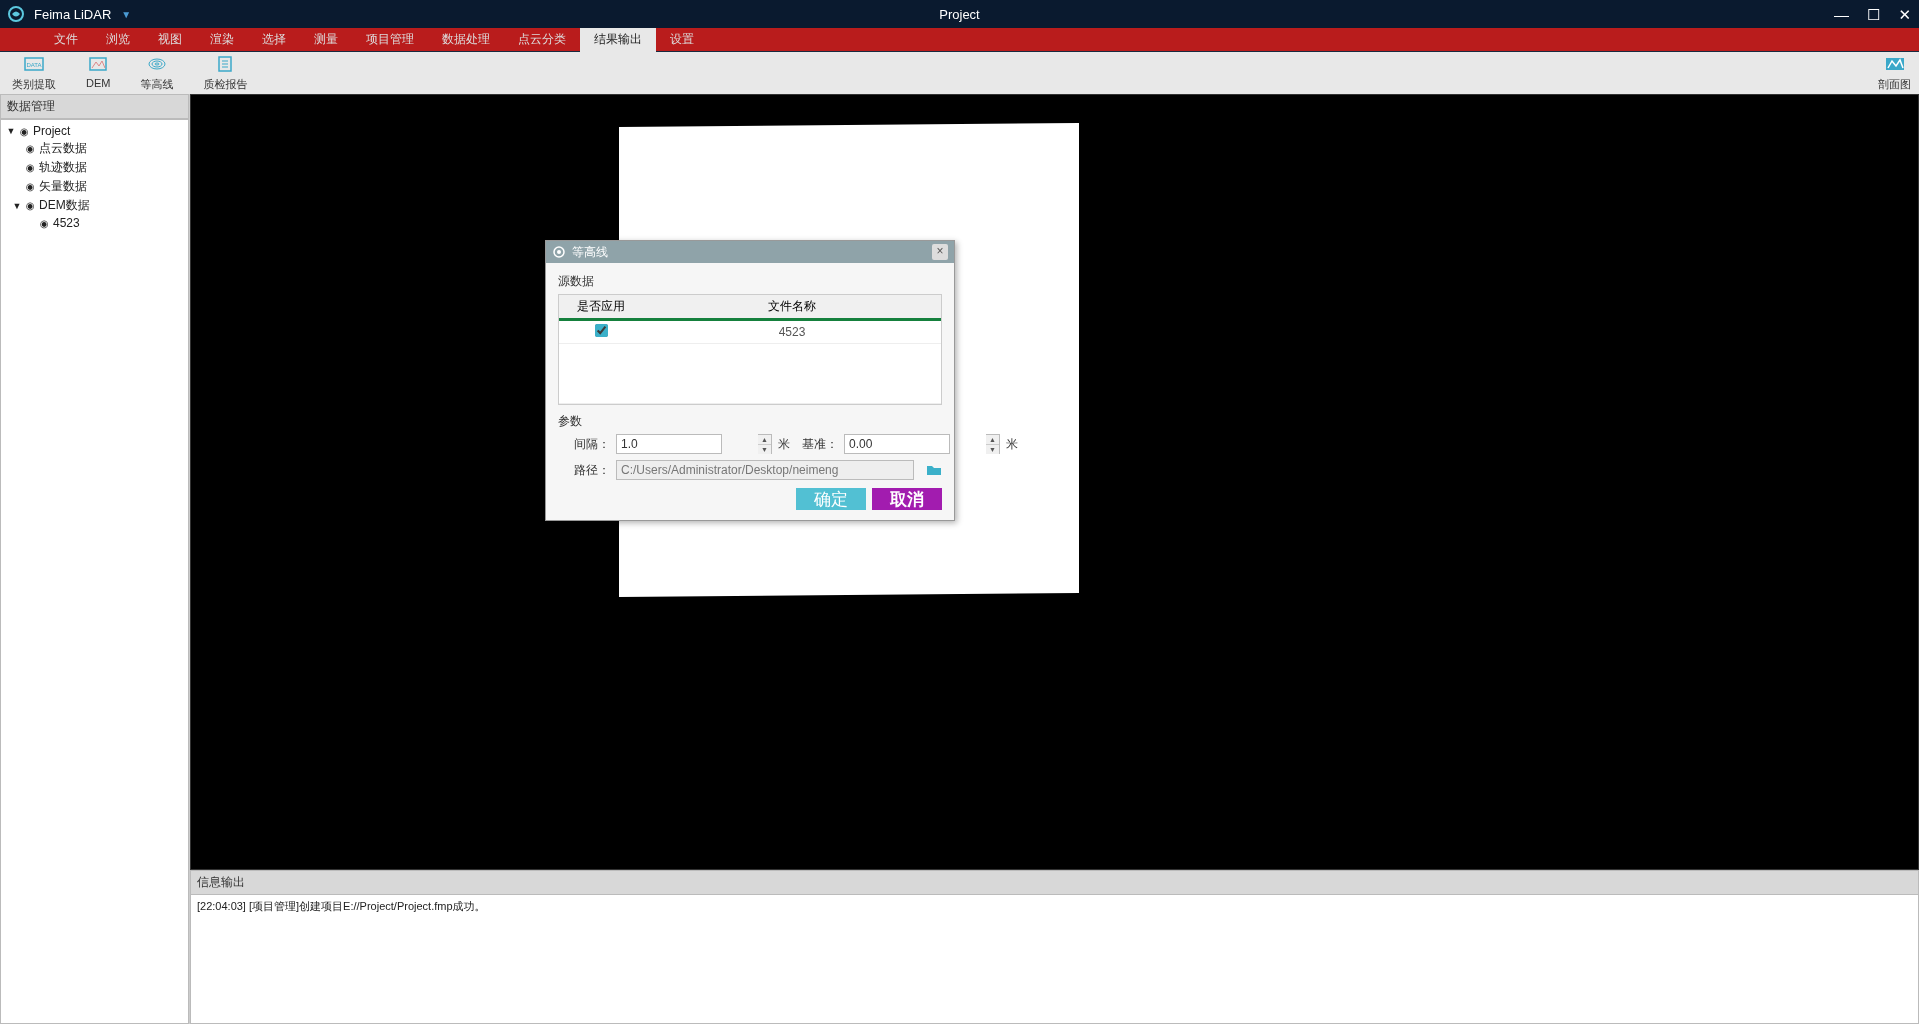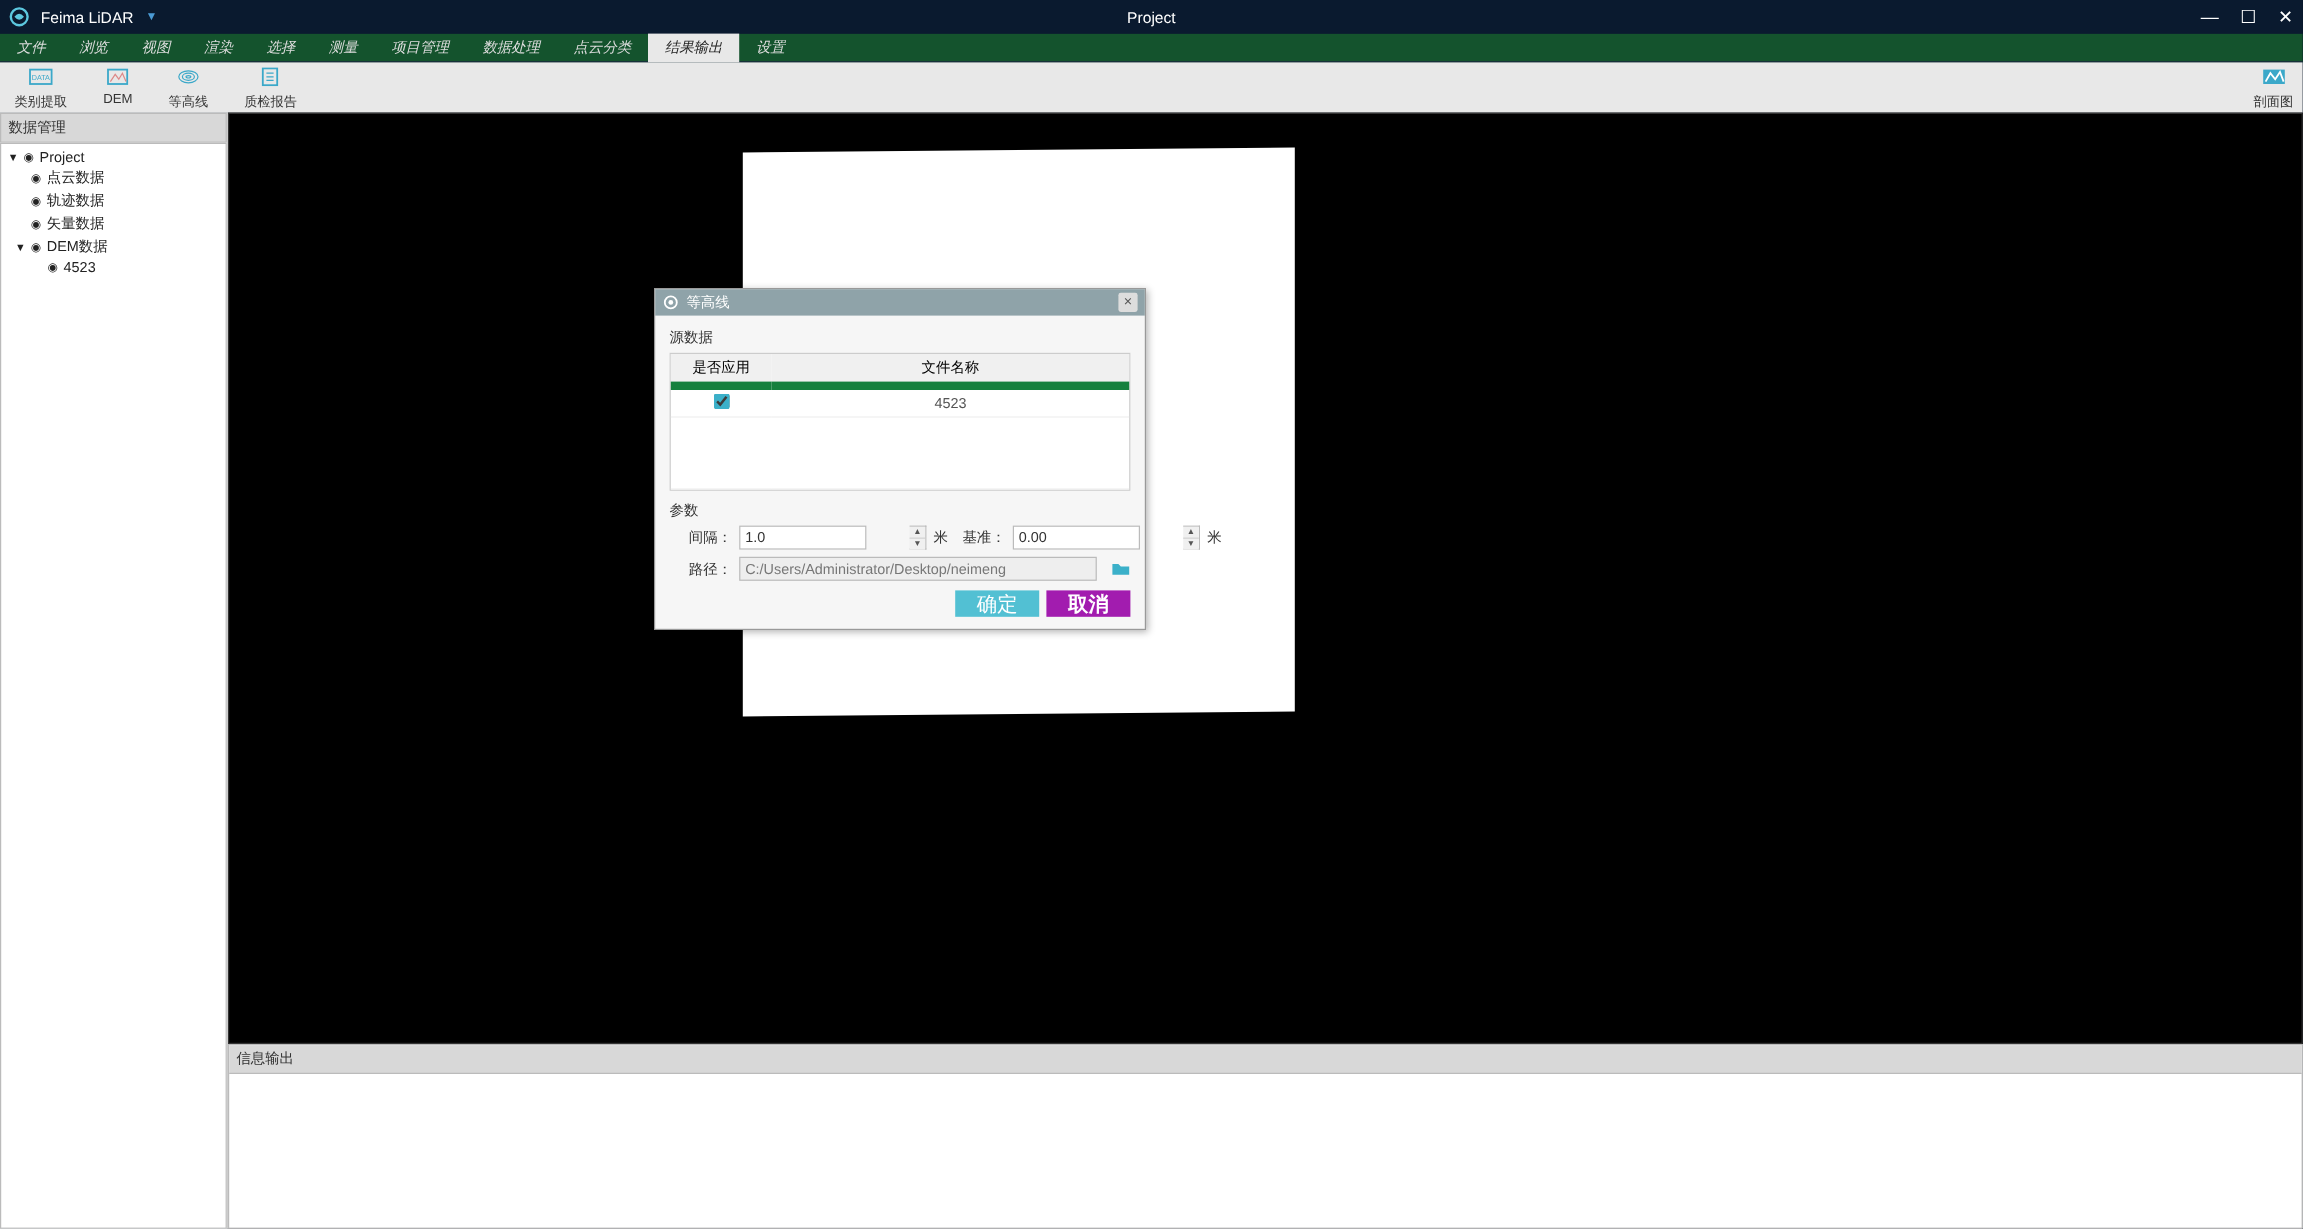--- a/index.html
+++ b/index.html
@@ -8,21 +8,21 @@
 
 .titlebar { height: 28px; background: #0a1a2f; display: flex; align-items: center; color: #fff; font-size: 13px; position: relative; }
 .titlebar .logo { width: 20px; height: 20px; margin-left: 6px; display: flex; align-items: center; justify-content: center; }
 .titlebar .app-name { margin-left: 8px; font-weight: 500; }
 .titlebar .dropdown { margin-left: 10px; color: #4b9bd5; font-size: 10px; }
 .titlebar .center-title { position: absolute; left: 50%; transform: translateX(-50%); }
 .titlebar .win-controls { position: absolute; right: 8px; display: flex; gap: 18px; align-items: center; }
 .titlebar .win-controls span { cursor: pointer; font-size: 15px; line-height: 1; }
 
 
-.menubar { height: 24px; background: #14532d; display: flex; align-items: center; border-bottom: 1px solid #1a2a3f; font-style: italic; }
+.menubar { height: 24px; background: #b91c1c; display: flex; align-items: center; padding-left: 40px; border-bottom: 1px solid #1a2a3f; }
 .menubar .menu-item { color: #ddd; font-size: 12px; padding: 4px 14px; cursor: pointer; }
 .menubar .menu-item.active { background: #e8e8e8; color: #222; }
 
 
 .toolbar { height: 42px; background: #e8e8e8; display: flex; align-items: center; padding-left: 12px; justify-content: space-between; }
 .toolbar-left, .toolbar-right { display: flex; gap: 30px; }
 .toolbar-btn { display: flex; flex-direction: column; align-items: center; cursor: pointer; font-size: 11px; color: #333; gap: 4px; }
 .toolbar-btn .icon { width: 22px; height: 18px; display: flex; align-items: center; justify-content: center; }
 .toolbar-right { margin-right: 8px; }
 
@@ -52,21 +52,21 @@
 
 .dialog { position: absolute; left: 545px; top: 240px; width: 410px; background: #f6f6f6; border: 1px solid #999; box-shadow: 2px 2px 6px rgba(0,0,0,0.3); }
 .dialog-title { height: 22px; background: #8fa3a9; display: flex; align-items: center; padding: 0 6px; color: #fff; font-size: 12px; position: relative; }
 .dialog-title .dlg-logo { width: 14px; height: 14px; margin-right: 6px; }
 .dialog-title .dlg-close { position: absolute; right: 6px; color: #555; background:#ddd; width:16px; height:16px; text-align:center; line-height:15px; font-size:12px; cursor:pointer; border-radius:2px;}
 .dialog-body { padding: 10px 12px 10px 12px; }
 .section-label { font-size: 12px; color: #333; margin-bottom: 4px; }
 
 .data-table { border: 1px solid #ccc; background:#fff; margin-bottom:8px;}
 .data-table table { width: 100%; border-collapse: collapse; font-size: 12px; }
-.data-table th { background: #f0f0f0; border-bottom: 7px solid #15803d; padding: 3px 4px; font-weight: normal; text-align:center; }
+.data-table th { background: #f0f0f0; border-bottom: 3px solid #15803d; padding: 3px 4px; font-weight: normal; text-align:center; }
 .data-table td { padding: 3px 4px; border-bottom: 1px solid #eee; text-align:center; color:#555;}
 .data-table .cb { accent-color: #3bb0c9; }
 .data-table .empty-rows { height: 60px; }
 
 .param-row { display: flex; align-items: center; gap: 6px; font-size: 12px; color: #333; margin-bottom:6px;margin-left:16px;}
 .param-row label { white-space: nowrap; }
 .param-row input[type=text] { border: 1px solid #bbb; height: 20px; padding: 0 4px; font-size: 12px; background:#fff; color:#333;}
 .param-row input[readonly] { background: #eee; color:#777;}
 .spin-wrap{ position:relative; display:flex; align-items:center;gap:36px;}
 .spin-wrap .spin { display:flex; flex-direction:column; border:1px solid #bbb; border-left:none; height:20px; width:14px;}
@@ -207,20 +207,21 @@
       </div>
     </div>
   </div>
 
   <div class="viewport-wrap">
     <div class="viewport">
       <div class="white-region" style="left:428px; top:30px; width:460px; height:470px; transform:skewY(-0.5deg);"></div>
     </div>
     <div class="logpanel">
       <div class="log-header">信息输出</div>
+      <div class="log-body">[22:04:03] [项目管理]创建项目E://Project/Project.fmp成功。</div>
     </div>
   </div>
 </div>
 
 <div class="dialog">
   <div class="dialog-title">
     <span class="dlg-logo">
       <svg width="14" height="14">
           <circle cx="7" cy="7" r="5" fill="none" stroke="#fff" stroke-width="1.5"></circle>
           <circle cx="7" cy="7" r="2" fill="#fff"></circle>

